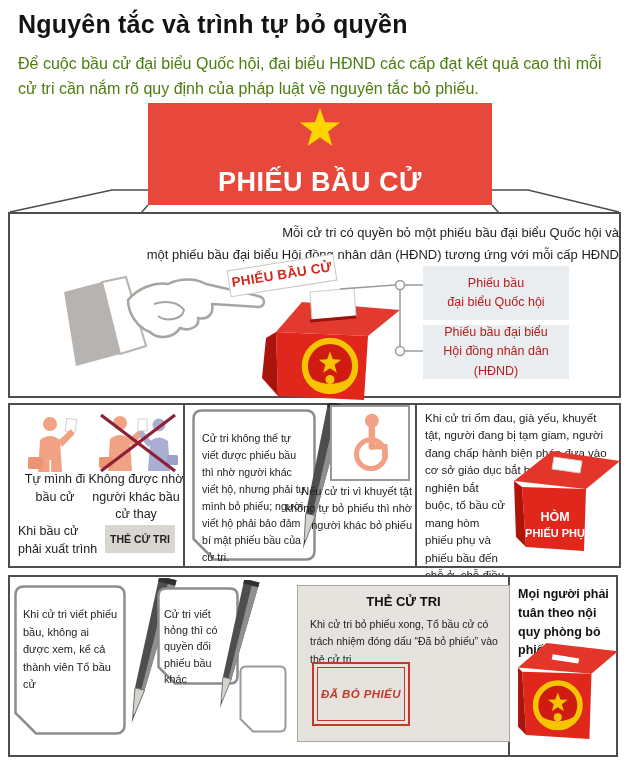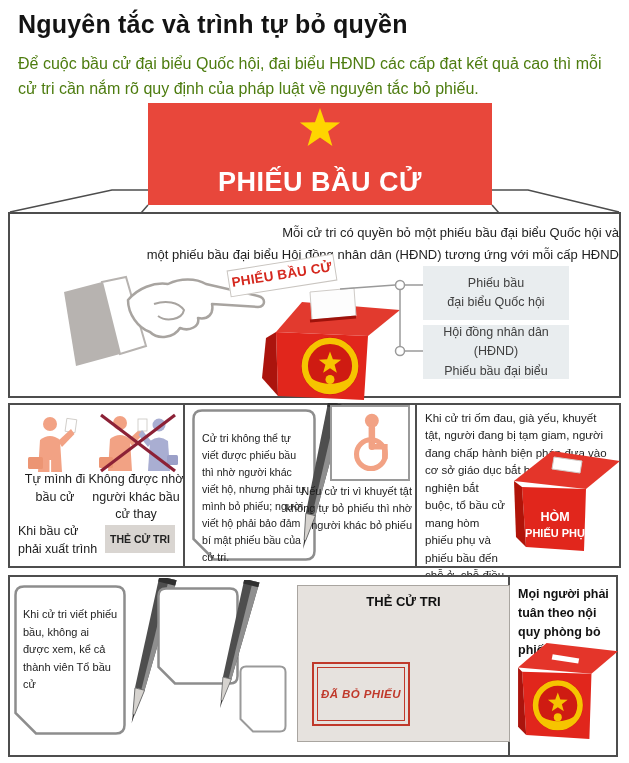--- a/index.html
+++ b/index.html
@@ -20,21 +20,21 @@
   #row2{left:8px;top:403px;width:609px;height:161px;}
   #row3{left:8px;top:575px;width:606px;height:178px;}
   .vline{position:absolute;top:0;bottom:0;width:2px;background:#4d4d4d;}
   
   .rights-text{position:absolute;left:0;right:0;top:8px;text-align:right;font-size:13px;line-height:1.7;color:#222;}
   .slip{position:absolute;left:218px;top:48px;width:106px;height:25px;background:#fff;
         border:1.5px solid #c9c5c0;transform:rotate(-9deg);text-align:center;
         font-size:13.5px;font-weight:bold;color:#d5281e;line-height:24px;letter-spacing:.2px;}
   .lblbox{position:absolute;left:413px;width:146px;height:54px;background:#e9edef;
           display:flex;flex-direction:column;justify-content:center;text-align:center;
-          font-size:12.5px;color:#404040;line-height:1.55;}
+          font-size:12.5px;color:#b91c1c;line-height:1.55;}
   
   .cap{position:absolute;font-size:12.5px;line-height:1.4;color:#1c1c1c;text-align:center;}
   .card-chip{position:absolute;left:95px;top:120px;width:70px;height:28px;background:#d9d5d1;
              font-size:10.5px;font-weight:bold;color:#222;text-align:center;line-height:28px;}
   .note-wrap{position:absolute;}
   .note-text{position:absolute;font-size:11px;line-height:1.6;color:#222;margin-top:14px;}
   .wc-box{position:absolute;left:320px;top:0px;width:76px;height:72px;border:2px solid #9a9a9a;
           background:#fff;display:flex;align-items:center;justify-content:center;}
   .cell3-text{position:absolute;left:415px;top:5px;width:188px;font-size:11.5px;line-height:1.52;color:#222;}
   .float-box{display:block;float:right;width:104px;height:96px;}
@@ -129,22 +129,22 @@
       </g>
       <circle cx="60" cy="9" r="4.5" fill="#fff" stroke="#9a9a9a" stroke-width="1.5"></circle>
       <circle cx="60" cy="75" r="4.5" fill="#fff" stroke="#9a9a9a" stroke-width="1.5"></circle>
     </svg>
 
     <div class="lblbox" style="top:52px">
       <div>Phiếu bầu</div>
       <div>đại biểu Quốc hội</div>
     </div>
     <div class="lblbox" style="top:111px">
+      <div>Phiếu bầu đại biểu</div>
       <div>Hội đồng nhân dân (HĐND)</div>
-      <div>Phiếu bầu đại biểu</div>
     </div>
   </div>
 
   <div class="abs frame" id="row2">
     <div class="vline" style="left:173px"></div>
     <div class="vline" style="left:405px"></div>
 
     <svg class="abs" style="left:18px;top:10px" width="52" height="58" viewBox="0 0 52 58">
       <rect x="38" y="4" width="10" height="13" fill="#fff" stroke="#c9c5c0" stroke-width="0.8" transform="rotate(8 43 10)"></rect>
       <circle cx="22" cy="9" r="7" fill="#f2a284"></circle>
@@ -225,30 +225,32 @@
       <div class="note-text" style="left:9px;top:7px;width:95px;font-size:11px">Khi cử tri viết phiếu bầu, không ai được xem, kể cả thành viên Tổ bầu cử</div>
     </div>
     <svg class="abs" style="left:108px;top:1px" width="66" height="165" viewBox="-26 0 60 150">
       <use href="#pen-g" transform="rotate(14 18 6)"></use>
     </svg>
 
     <div class="note-wrap" style="left:147px;top:10px;width:82px;height:98px">
       <svg width="82" height="98" viewBox="0 0 82 98">
         <path d="M9,1.5 L73,1.5 Q80.5,1.5 80.5,9 L80.5,89 Q80.5,96.5 73,96.5 L18,96.5 L1.5,80 L1.5,9 Q1.5,1.5 9,1.5 Z" fill="#fff" stroke="#8d8d8d" stroke-width="2.5"></path>
       </svg>
+      <div class="note-text" style="left:7px;top:5px;width:68px;font-size:10.8px;line-height:1.5">Cử tri viết hỏng thì có quyền đổi phiếu bầu khác</div>
     </div>
     <svg class="abs" style="left:198px;top:3px" width="58" height="146" viewBox="-26 0 60 150">
       <use href="#pen-g" transform="rotate(14 18 6)"></use>
     </svg>
     <svg class="abs" style="left:229px;top:88px" width="48" height="68" viewBox="0 0 48 68">
       <path d="M7,1.5 L41,1.5 Q46.5,1.5 46.5,7 L46.5,61 Q46.5,66.5 41,66.5 L14,66.5 L1.5,54 L1.5,7 Q1.5,1.5 7,1.5 Z" fill="#fff" stroke="#9a9a9a" stroke-width="2"></path>
     </svg>
 
     <div class="gray-panel">
       <div class="gray-title">THẺ CỬ TRI</div>
+      <div class="gray-text">Khi cử tri bỏ phiếu xong, Tổ bầu cử có trách nhiệm đóng dấu “Đã bỏ phiếu” vào thẻ cử tri</div>
       <div class="stamp">
         <div class="stamp-label">ĐÃ BỎ PHIẾU</div>
       </div>
     </div>
 
     <div class="obey-text">Mọi người phải tuân theo nội quy phòng bỏ phiếu</div>
     <svg class="abs" style="left:506px;top:60px" width="104" height="104" viewBox="0 0 102 102">
       <polygon points="2,30 30,6 100,14 74,36" fill="#e4352a"></polygon>
       <polygon points="36,17 62,21 61,26 35,22" fill="#fff"></polygon>
       <polygon points="6,34 74,36 72,100 10,96" fill="#e1261c"></polygon>

